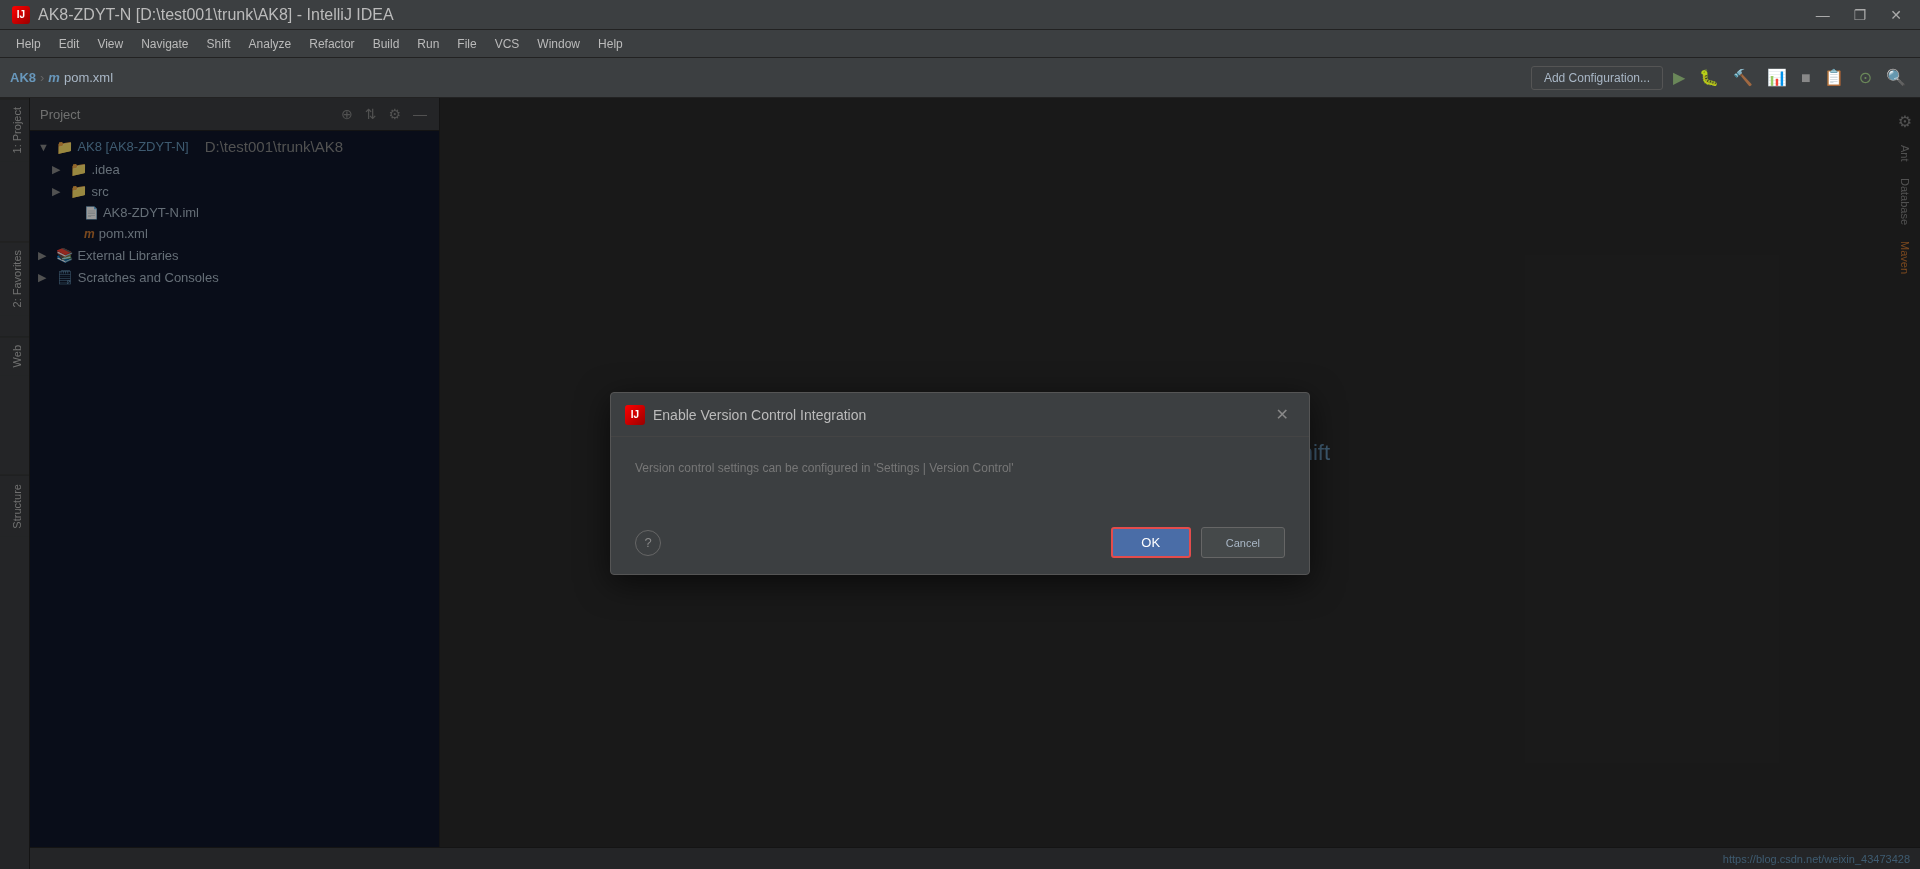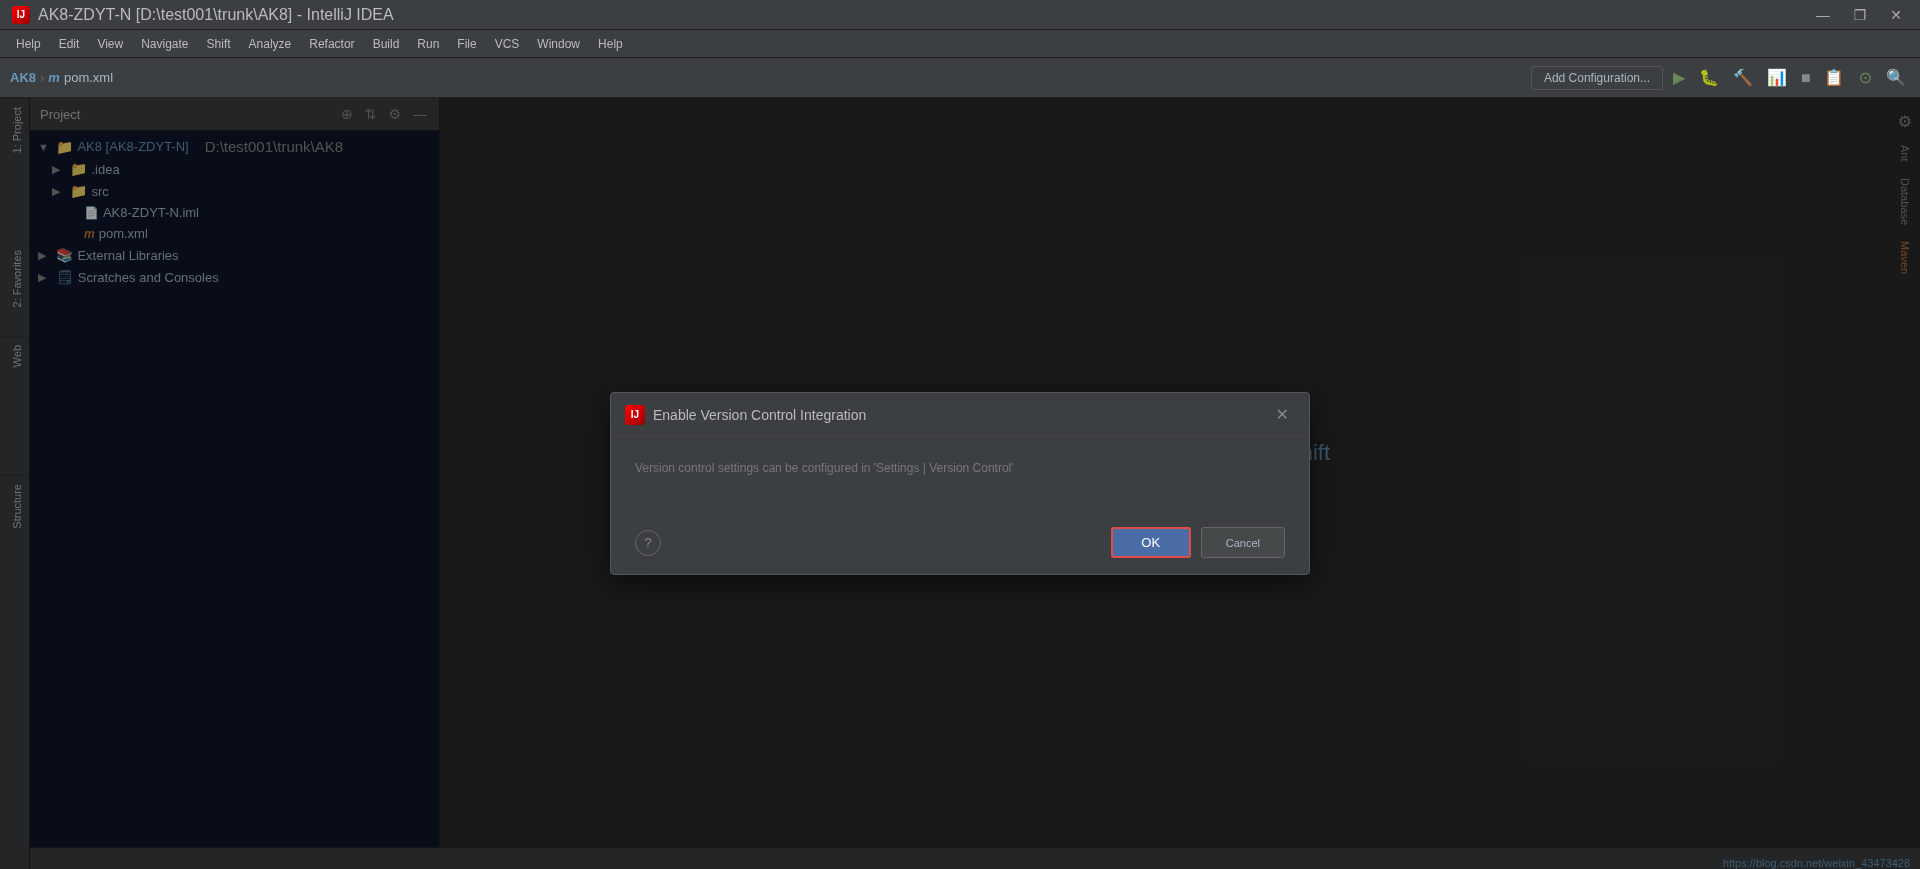--- a/index.html
+++ b/index.html
@@ -215,21 +215,21 @@
 
     
     .bottom-strip {
       position: absolute;
       bottom: 0;
       left: 0;
       right: 0;
       height: 22px;
       background: #3c3f41;
       display: flex;
-      align-items: flex-end;
+      align-items: center;
       justify-content: flex-end;
       padding: 0 10px;
       border-top: 1px solid #222;
       font-size: 11px;
       color: #888;
     }
     .bottom-link { color: #6897bb; cursor: pointer; }
 
     
     .modal-overlay {

